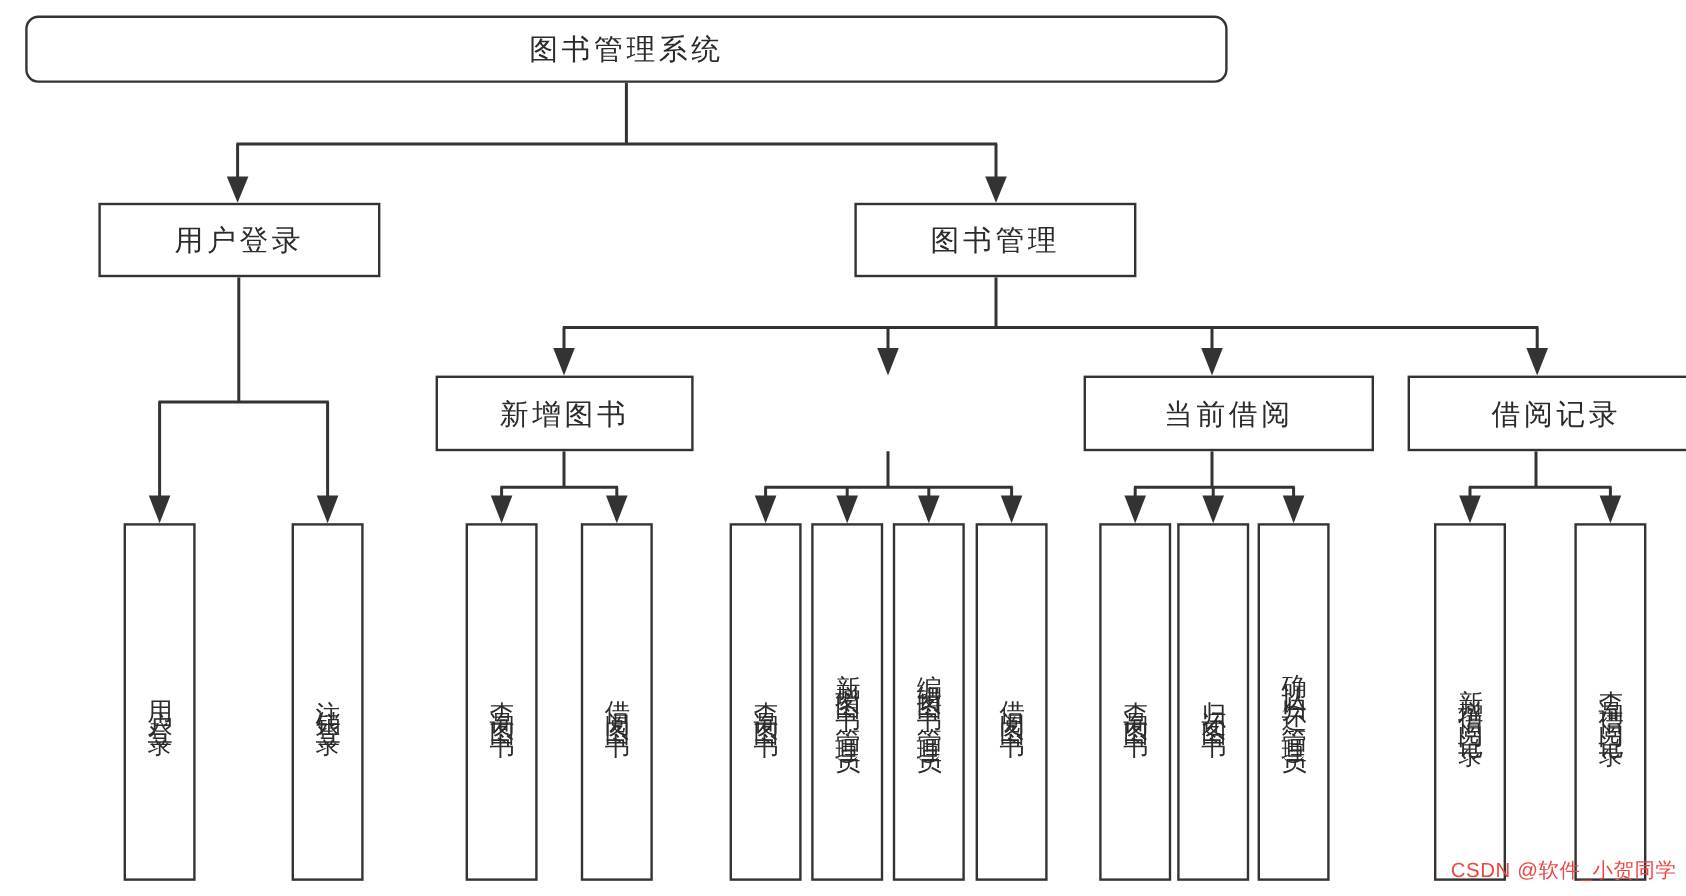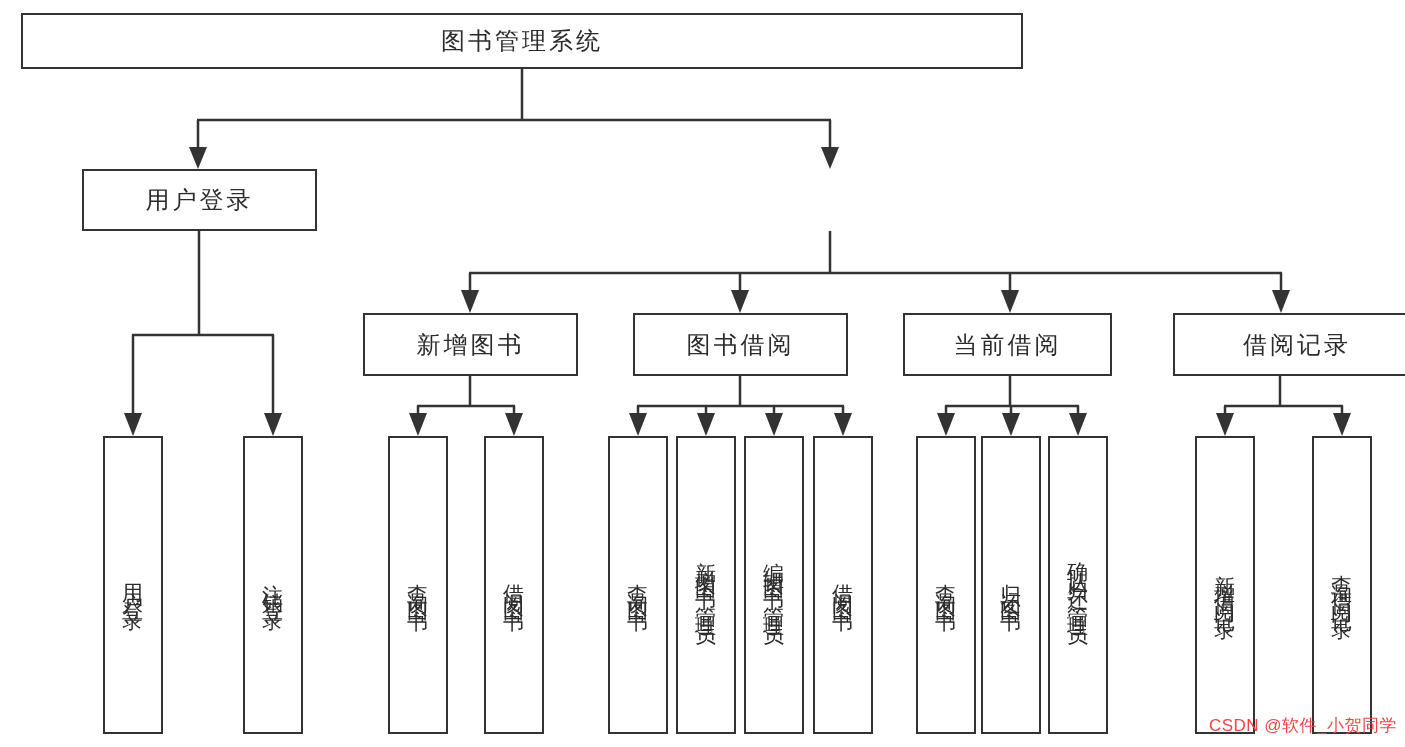--- a/index.html
+++ b/index.html
@@ -93,35 +93,35 @@
       <polygon points="1002,413 1020,413 1011,436" stroke="none"></polygon>
       <polygon points="1069,413 1087,413 1078,436" stroke="none"></polygon>
     </g>
     <g stroke="#333333" stroke-width="2.5" fill="#333333">
       <path d="M1280 376 V407 M1224 406 H1343 M1225 406 V415 M1342 406 V415" fill="none"></path>
       <polygon points="1216,413 1234,413 1225,436" stroke="none"></polygon>
       <polygon points="1333,413 1351,413 1342,436" stroke="none"></polygon>
     </g>
   </svg>
 
-  <div class="box hbox" style="left:21px; top:13px; width:1002px; height:56px;">
+  <div class="box hbox" style="left:21px; top:13px; width:1002px; height:56px;border-radius:11px;">
     <span>图书管理系统</span>
   </div>
 
   <div class="box hbox" style="left:82px; top:169px; width:235px; height:62px;">
     <span>用户登录</span>
   </div>
+  <div class="box hbox" style="left:712px; top:169px; width:235px; height:62px;">
+    <span>图书管理</span>
+  </div>
 
   <div class="box hbox" style="left:363px; top:313px; width:215px; height:63px;">
     <span>新增图书</span>
   </div>
-  <div class="box hbox" style="left:633px; top:313px; width:215px; height:63px;">
-    <span>图书借阅</span>
-  </div>
-  <div class="box hbox" style="left:903px; top:313px; width:209px; height:63px;">
+  <div class="box hbox" style="left:903px; top:313px; width:242px; height:63px;">
     <span>当前借阅</span>
   </div>
   <div class="box hbox" style="left:1173px; top:313px; width:248px; height:63px;align-items:center;">
     <span>借阅记录</span>
   </div>
 
   <div class="box vbox" style="left:103px; top:436px; width:60px; height:298px;">
     <span>用户登录</span>
   </div>
   <div class="box vbox" style="left:243px; top:436px; width:60px; height:298px;">

